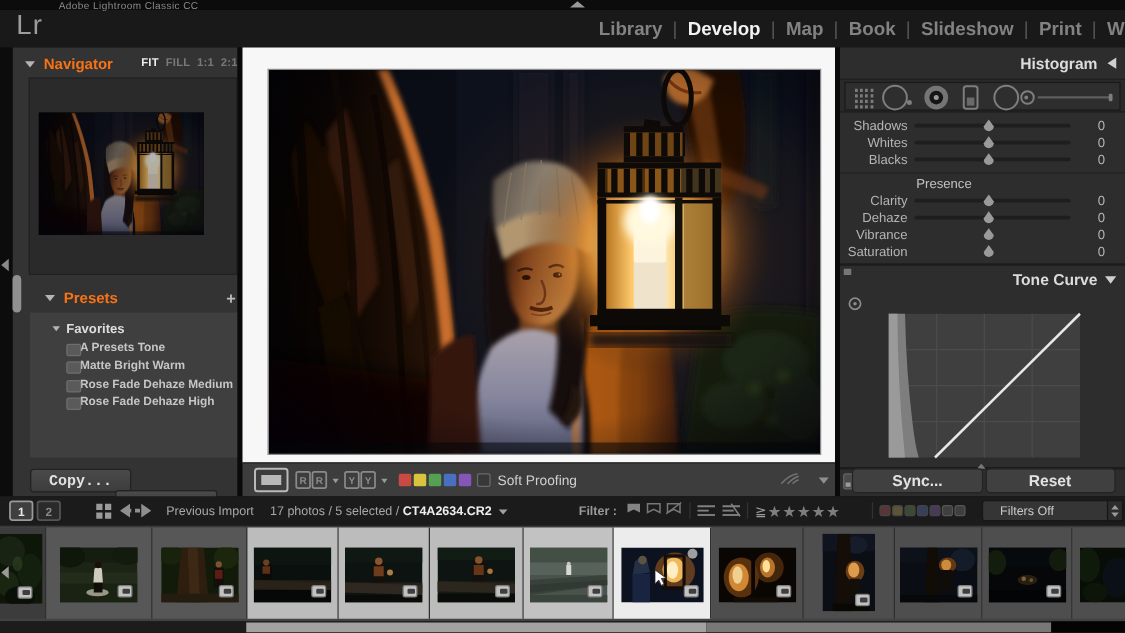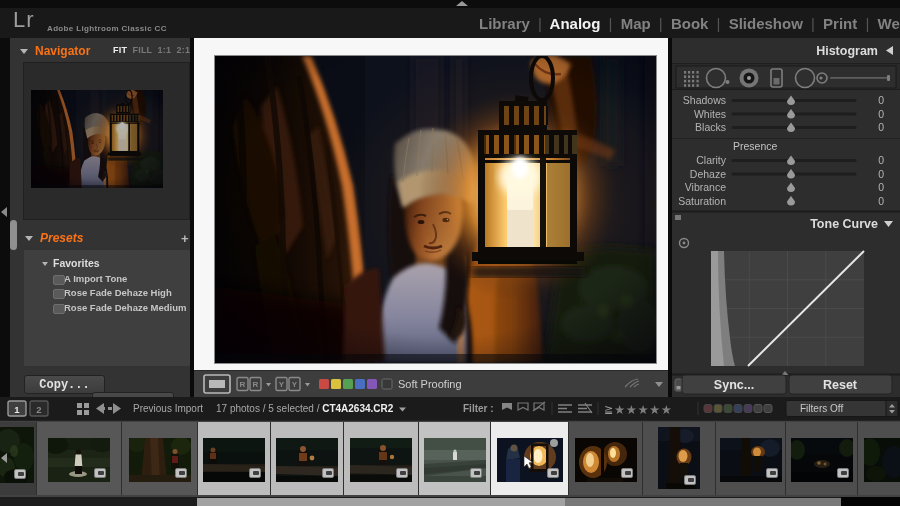--- a/index.html
+++ b/index.html
@@ -7,38 +7,38 @@
 html,body { width:900px; height:506px; background:#000; overflow:hidden; }
 body { font-family:"Liberation Sans", sans-serif; }
 #root { position:absolute; top:0; left:0; width:900px; height:430px; background:#111; }
 .abs { position:absolute; }
 
 
 #topbar { top:0; left:0; width:900px; height:38px; background:#191919; }
 #topstrip { top:0; left:0; width:900px; height:8px; background:#0c0c0c; }
 #toparrow { top:1px; left:456px; width:0; height:0; border-left:6px solid transparent; border-right:6px solid transparent; border-bottom:5px solid #999; }
 #lrlogo { top:7px; left:13px; color:#9d9d9d; font-size:22px; letter-spacing:1px; }
-#apptitle { top:24px; left:47px; color:#8a8a8a; font-size:8px; font-weight:bold; letter-spacing:0.35px; }
+#apptitle { top:0; left:47px; color:#8a8a8a; font-size:8px; font-weight:normal; letter-spacing:0.35px; }
 #modmenu { top:15px; left:479px; width:424px; color:#828282; font-size:15px; font-weight:bold; white-space:nowrap; }
 #modmenu .sep { color:#555; font-weight:normal; padding:0 4px; }
 #modmenu .act { color:#f2f2f2; }
 
 
 #leftstrip { top:38px; left:0; width:10px; height:359px; background:#0c0c0c; }
 #leftarrow { top:207px; left:1px; width:0; height:0; border-top:5px solid transparent; border-bottom:5px solid transparent; border-right:6px solid #8a8a8a; }
 #lscroll { top:220px; left:10px; width:7px; height:30px; background:#909090; border-radius:4px; }
 #leftpanel { top:38px; left:10px; width:180px; height:359px; background:#333333; }
 .phead { color:#f97316; font-size:12px; font-weight:bold; }
 #navhead { top:44px; left:20px; }
 #navhead .tri, #presethead .tri { display:inline-block; width:0; height:0; border-left:4.5px solid transparent; border-right:4.5px solid transparent; border-top:5.5px solid #b5b5b5; margin-right:7px; vertical-align:1px; }
 #navopts { top:45px; left:113px; font-size:9px; font-weight:bold; color:#787878; letter-spacing:0.2px; }
 #navopts b { color:#eee;text-align:center; }
 #navprev { top:62px; left:23px; width:167px; height:158px; background:#2a2a2a; border:1px solid #202020; }
 #navthumb { top:90px; left:31px; width:132px; height:98px; overflow:hidden; background:#000; }
-#presethead { top:231px; left:25px;font-style:italic; }
+#presethead { top:231px; left:36px; }
 #presetplus { top:231px; left:181px; color:#bbb; font-size:13px; font-weight:bold; }
 #presetbox { top:250px; left:24px; width:166px; height:116px; background:#3f3f3f; overflow:hidden; }
 #presetbox .fav { color:#dedede; font-size:10.5px; font-weight:bold; margin:7px 0 3px 18px; }
 #presetbox .fav .tri { display:inline-block; width:0; height:0; border-left:3.5px solid transparent; border-right:3.5px solid transparent; border-top:4.5px solid #b5b5b5; margin-right:5px; vertical-align:1px; }
 .pitem { color:#c6c6c6; font-size:9.5px; font-weight:bold; height:14.3px; line-height:14.3px; padding-left:40px; position:relative; white-space:nowrap; }
 .pitem::before { content:""; position:absolute; left:29px; top:3px; width:10px; height:8px; background:#5a5a5a; border:1px solid #6e6e6e; border-radius:2px; }
 #btnCopy { top:375px; left:24px; width:81px; height:19px;font-family:Liberation Mono, monospace; }
 #btnPaste { top:375px; left:92px; width:82px; height:19px;margin-top:17px; }
 .btn { background:linear-gradient(#4a4a4a,#3c3c3c); border:1px solid #222; border-radius:3px; color:#e2e2e2; font-size:12px; font-weight:bold; text-align:center; line-height:19px; }
 
@@ -67,42 +67,43 @@
 </style>
 </head>
 <body>
 <div id="root">
 
   <div class="abs" id="topbar"></div>
   <div class="abs" id="topstrip"></div>
   <div class="abs" id="toparrow"></div>
   <div class="abs" id="lrlogo">Lr</div>
   <div class="abs" id="apptitle">Adobe Lightroom Classic CC</div>
-  <div class="abs" id="modmenu">Library <span class="sep">|</span> <span class="act">Analog</span> <span class="sep">|</span> Map <span class="sep">|</span> Book <span class="sep">|</span> Slideshow <span class="sep">|</span> Print <span class="sep">|</span> We</div>
+  <div class="abs" id="modmenu">Library <span class="sep">|</span> <span class="act">Develop</span> <span class="sep">|</span> Map <span class="sep">|</span> Book <span class="sep">|</span> Slideshow <span class="sep">|</span> Print <span class="sep">|</span> We</div>
 
   <div class="abs" id="leftpanel"></div>
   <div class="abs" id="leftstrip"></div>
   <div class="abs" id="leftarrow"></div>
   <div class="abs" id="lscroll"></div>
   <div class="abs phead" id="navhead"><span class="tri"></span>Navigator</div>
   <div class="abs" id="navopts"><b>FIT</b> &nbsp;FILL &nbsp;1:1 &nbsp;2:1 &nbsp;▾</div>
   <div class="abs" id="navprev"></div>
   <div class="abs" id="navthumb">
       <svg width="132" height="98" viewBox="0 0 441 307" preserveAspectRatio="none">
         <use href="#ph"></use>
         <rect width="441" height="307" fill="#05060c" opacity="0.30"></rect>
       </svg>
     </div>
   <div class="abs phead" id="presethead"><span class="tri"></span>Presets</div>
   <div class="abs" id="presetplus">+</div>
   <div class="abs" id="presetbox">
     <div class="fav"><span class="tri"></span>Favorites</div>
-    <div class="pitem">A Import Tone</div>
+    <div class="pitem">A Presets Tone</div>
+    <div class="pitem">Matte Bright Warm</div>
+    <div class="pitem">Rose Fade Dehaze Medium</div>
     <div class="pitem">Rose Fade Dehaze High</div>
-    <div class="pitem">Rose Fade Dehaze Medium</div>
   </div>
   <div class="abs btn" id="btnCopy">Copy...</div>
   <div class="abs btn" id="btnPaste">Paste</div>
 
   <div class="abs" id="divL"></div>
   <div class="abs" id="center"></div>
   <svg width="0" height="0" style="position:absolute">
       <symbol id="ph" viewBox="0 0 441 307">
     <defs>
       <linearGradient id="trunkG" x1="0" y1="0" x2="1" y2="0">

